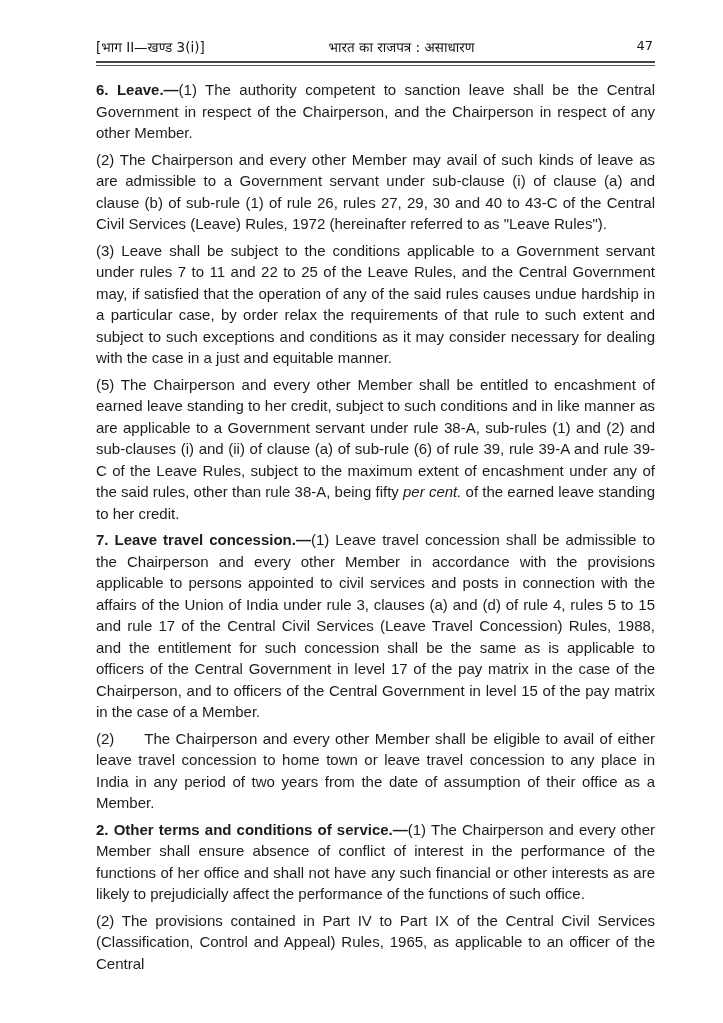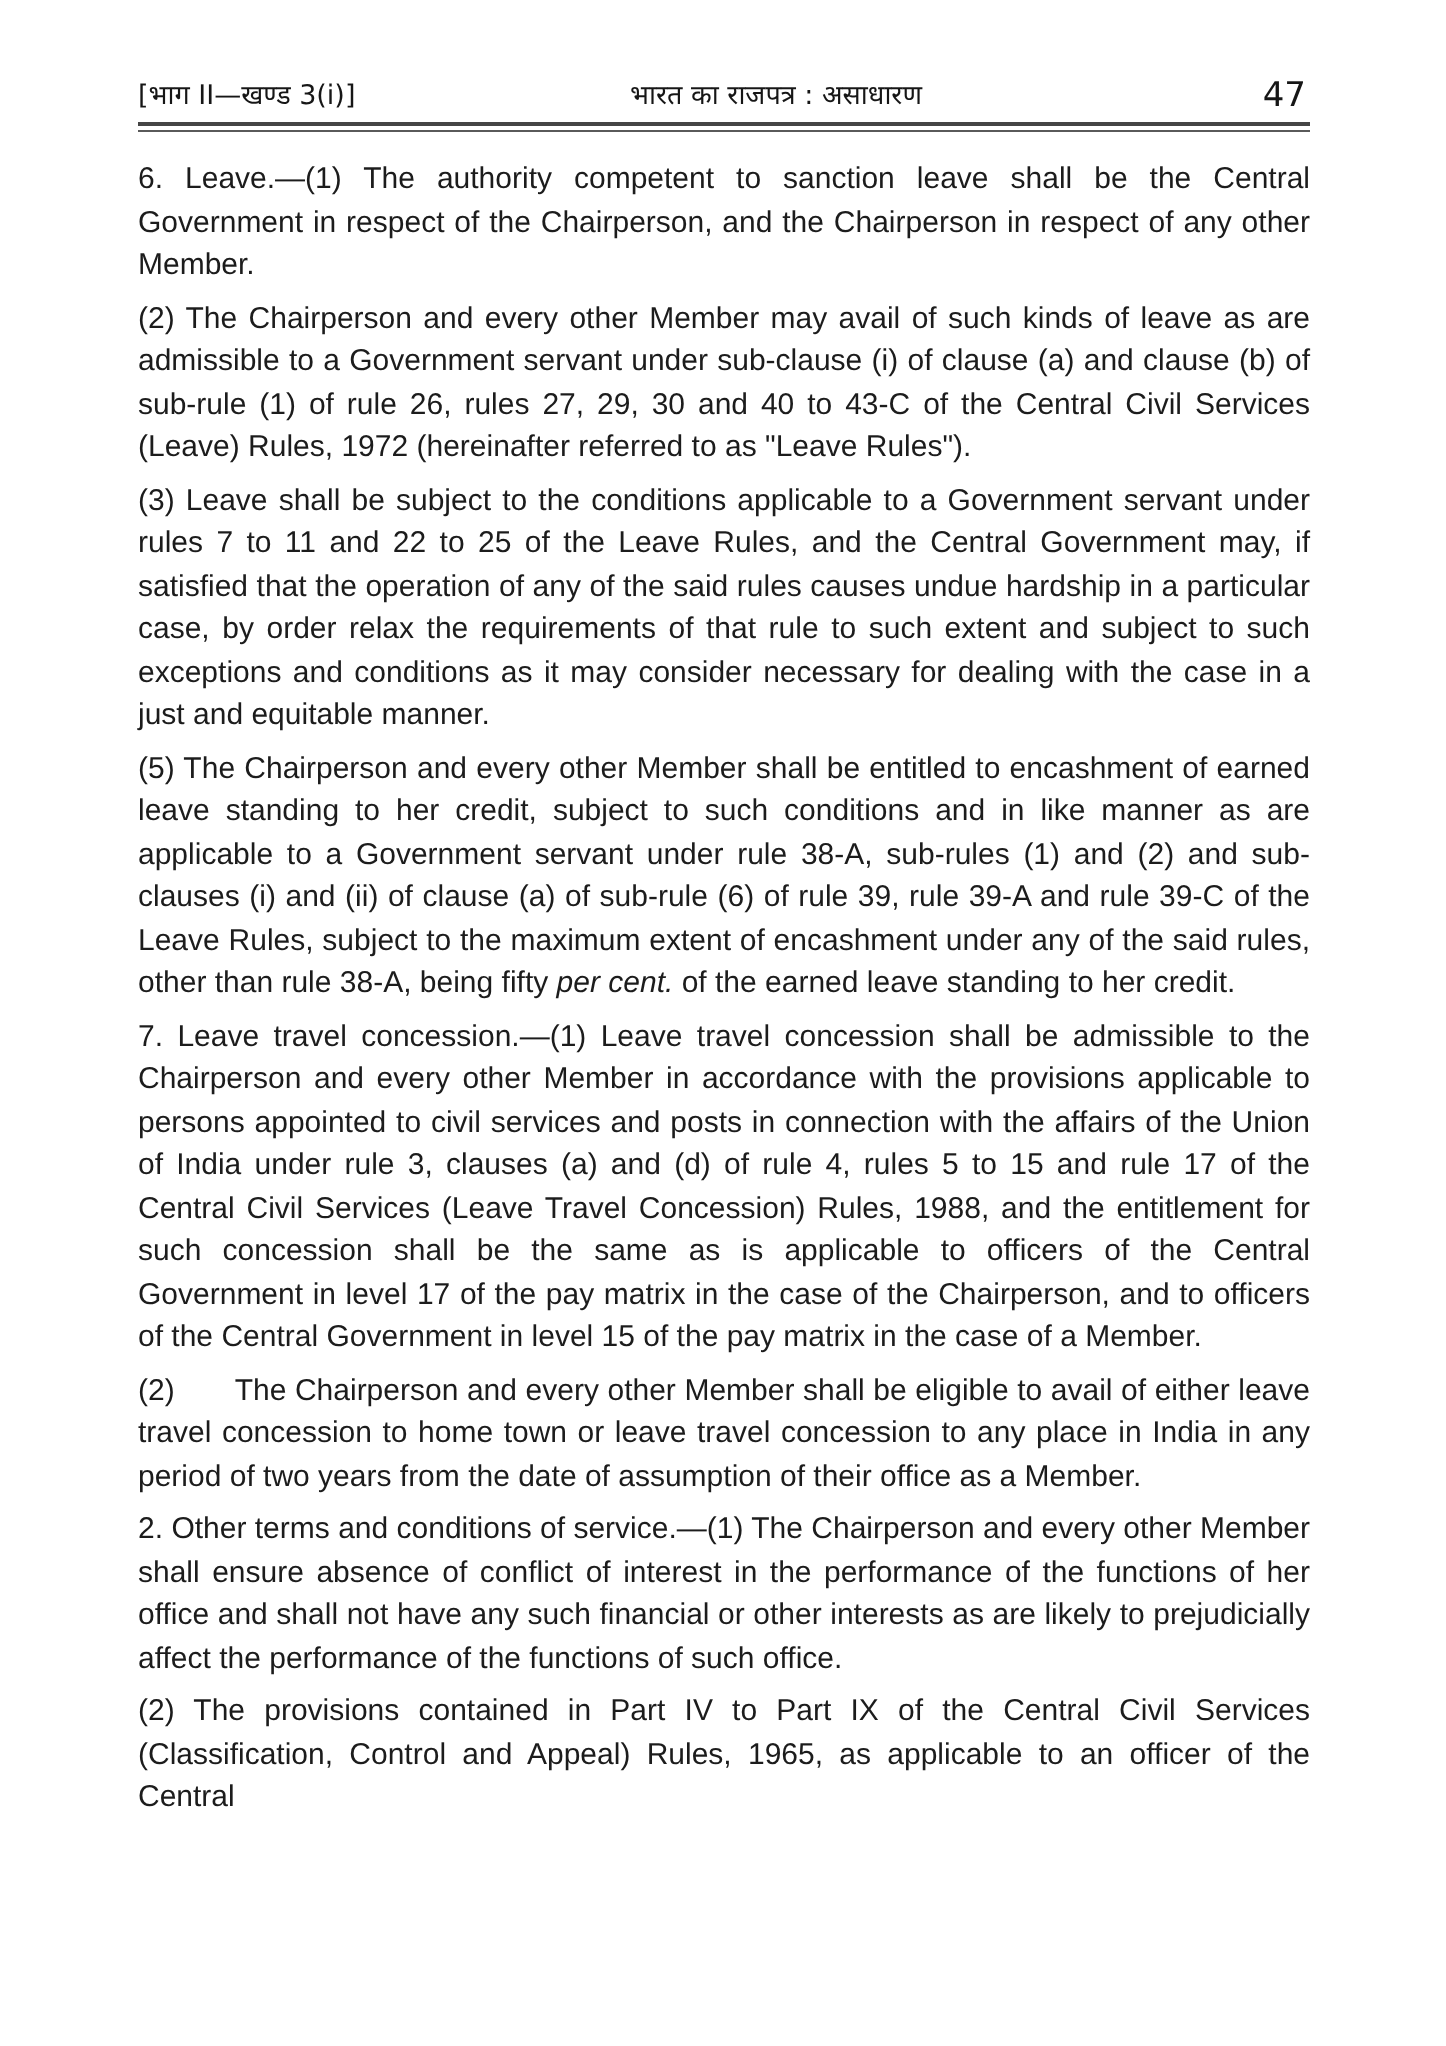--- a/index.html
+++ b/index.html
@@ -3,45 +3,45 @@
 <meta charset="utf-8">
 <style>
   html, body { margin: 0; padding: 0; }
   body {
     width: 723px; height: 1023px;
     background: #ffffff;
     color: #1b1b1b;
     font-family: "Liberation Sans", "DejaVu Sans", sans-serif;
     overflow: hidden;
   }
-  .page { padding: 38px 68px 0 69px; box-sizing: border-box; width: 723px; height: 1023px; }
+  .page { padding: 38px 68px 0 96px; box-sizing: border-box; width: 723px; height: 1023px; }
   .hdr {
     position: relative; height: 19px;
     font-size: 13.5px;
     font-family: "DejaVu Sans", "Liberation Sans", sans-serif;
     color: #161616;
   }
   .hdr-left  { position: absolute; left: 0; top: 0; white-space: nowrap; }
   .hdr-center{ position: absolute; left: 50%; top: 0; transform: translateX(-50%); white-space: nowrap; margin-left: 26px; }
-  .hdr-right { position: absolute; right: 2px; top: 0; font-size: 17px; }
+  .hdr-right { position: absolute; right: 2px; top: 0; font-size: 13px; }
   .rule {
     margin-top: 4px;
     height: 2px;
     border-top: 2px solid #454545;
     border-bottom: 1px solid #5a5a5a;
   }
   .body-text {
     margin-top: 13px;
     font-size: 15px;
     line-height: 21.5px;
     text-align: justify;
     color: #1c1c1c;
   }
   .body-text p { margin: 0 0 5px 0; }
-  .b { font-weight: normal; }
+  .b { font-weight: bold; }
   .i { font-style: italic; }
 </style>
 </head>
 <body>
 
 <div class="page">
 
   <div class="hdr">
     <span class="hdr-left">[भाग II—खण्ड 3(i)]</span>
     <span class="hdr-center">भारत का राजपत्र : असाधारण</span>

